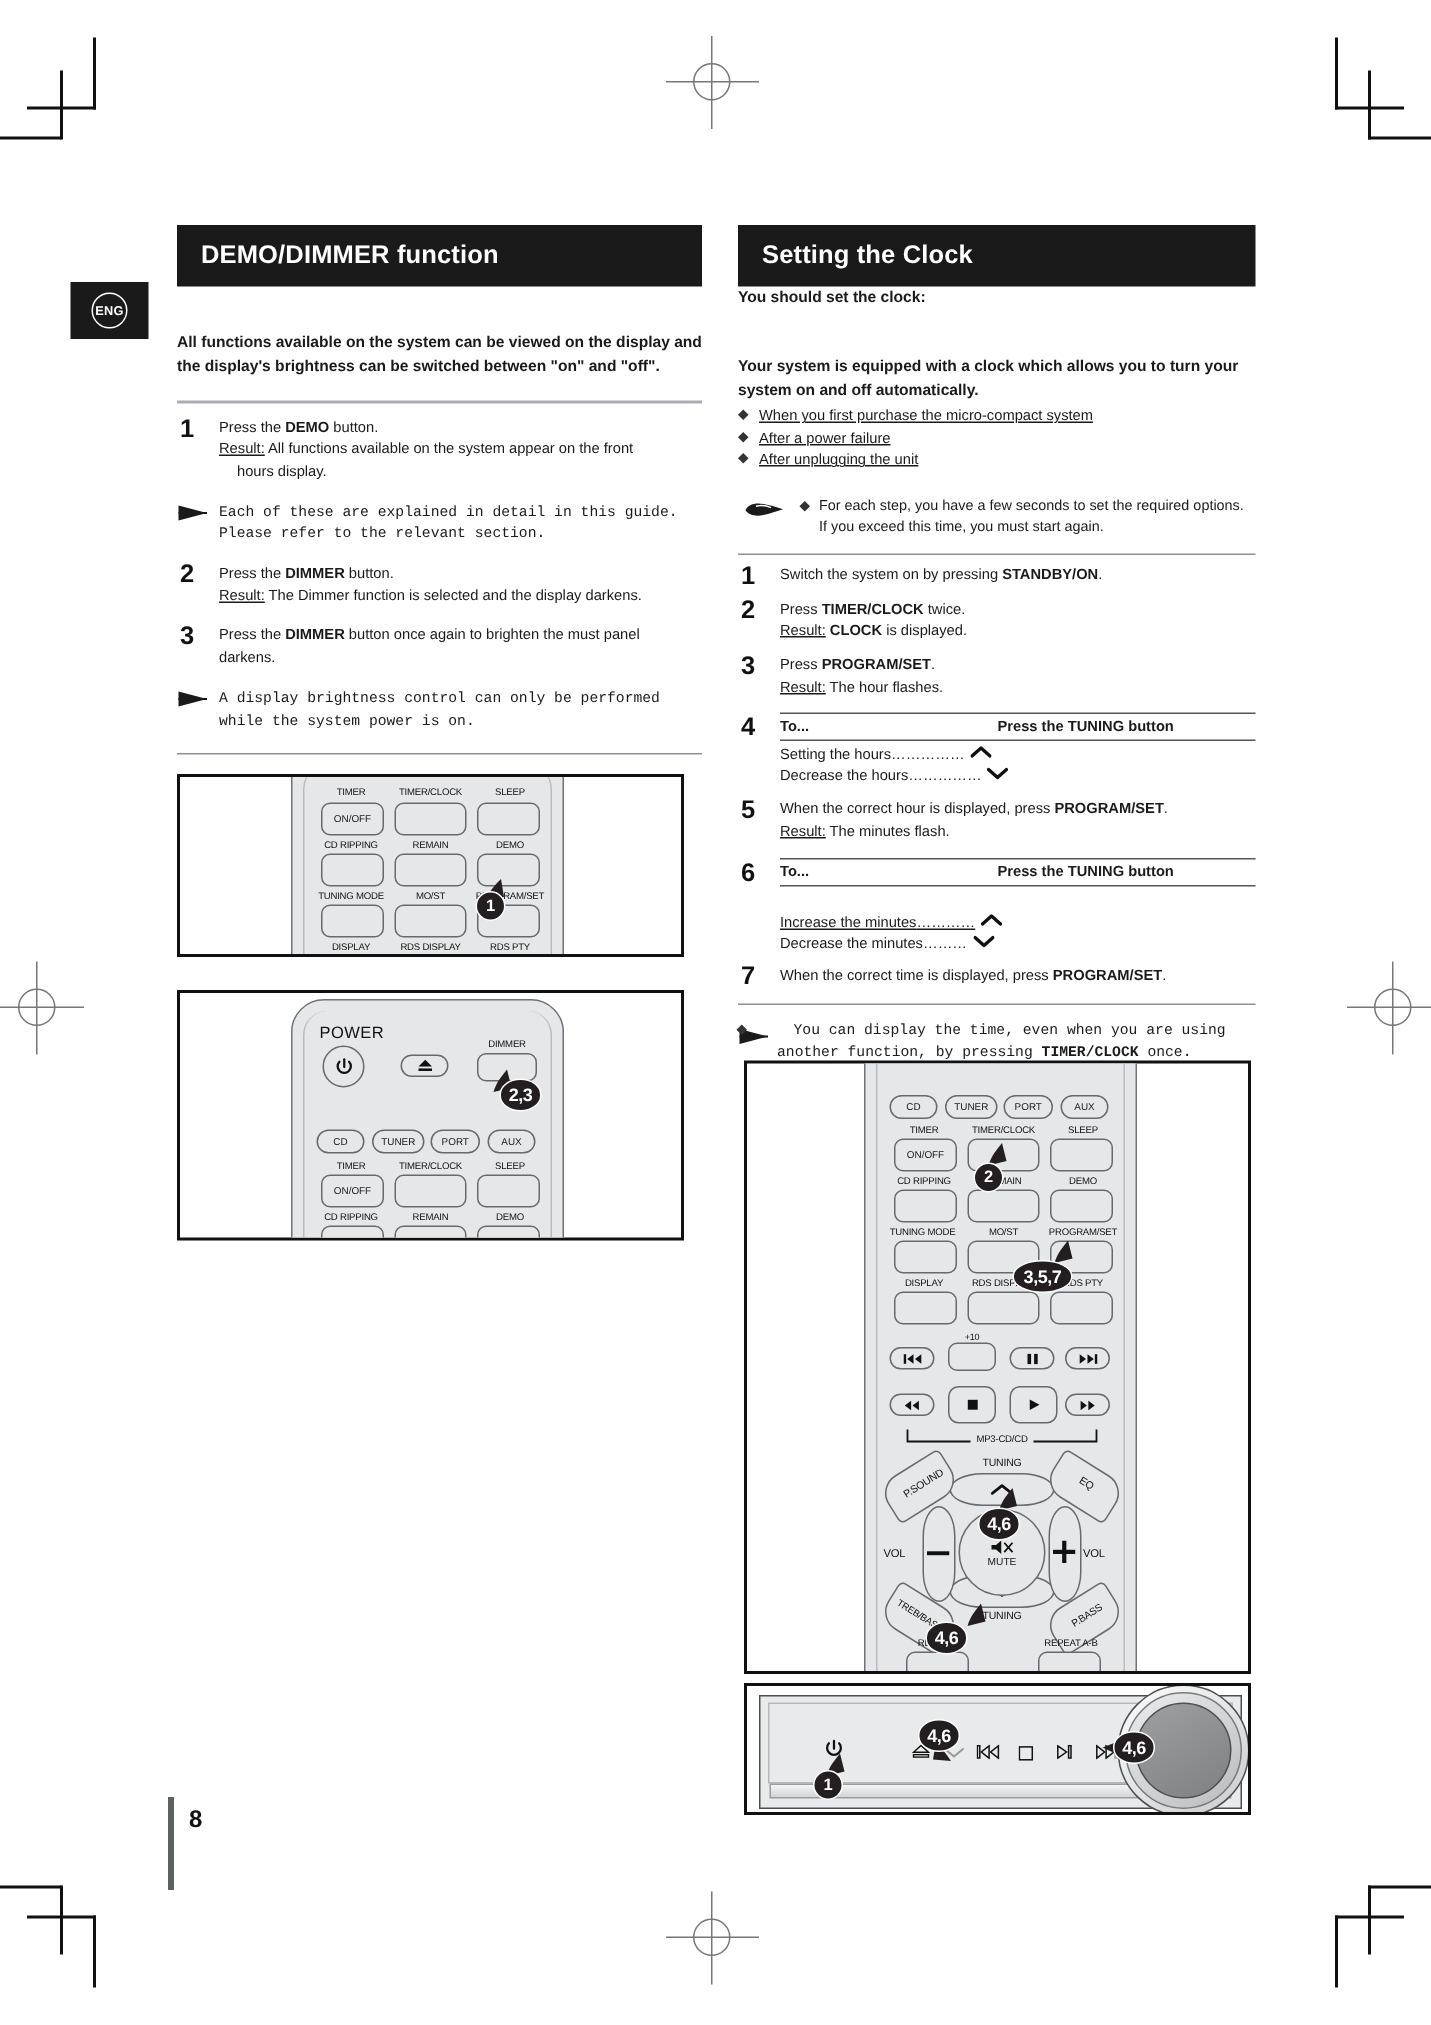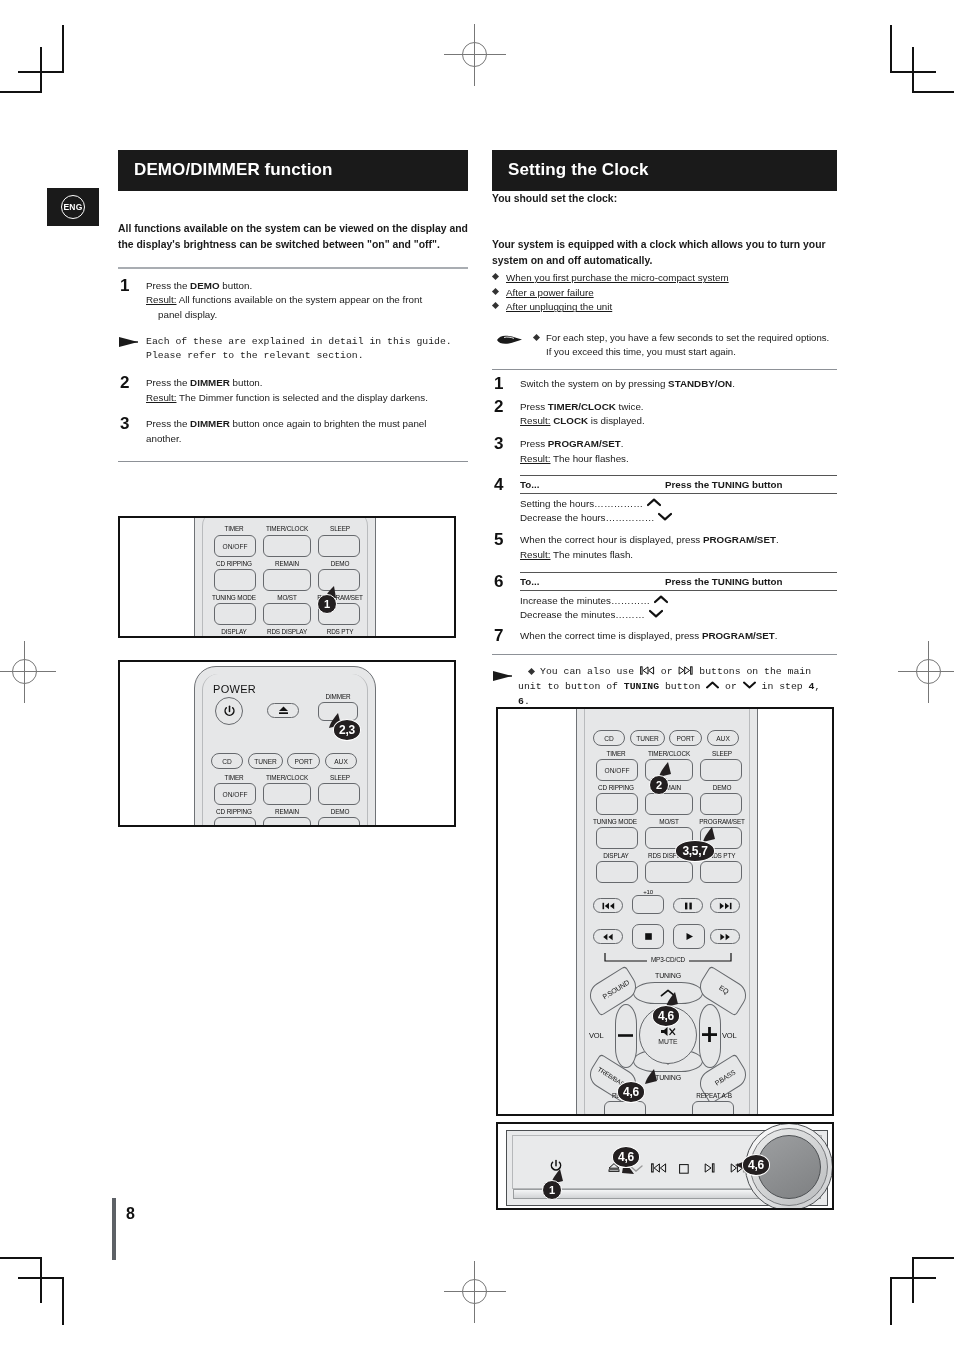--- a/index.html
+++ b/index.html
@@ -224,21 +224,21 @@
     <div class="section-head">DEMO/DIMMER function</div>
 
     <div class="intro">All functions available on the system can be viewed on the display and the display's  brightness can be switched between "on" and "off".</div>
 
     <div class="rule"></div>
 
     <div class="step">
       <div class="num">1</div>
       <div class="line"><span>Press the </span><b>DEMO</b><span> button.</span></div>
       <div class="line"><u>Result:</u><span> All functions available on the system appear on the front</span></div>
-      <div class="line indent"><span>panel display.</span></div>
+      <div class="line indent"><span>hours display.</span></div>
     </div>
 
     <div class="note">
       <span class="arrow">
         <svg width="22" height="16" viewBox="0 0 22 16">
             <path d="M1 2 L20 7 L1 12 Z" fill="#1a1a1a"></path>
             <path d="M1 7 L20 7" stroke="#1a1a1a" stroke-width="1.4"></path>
           </svg>
       </span>
       <div class="txt">Each of these are explained in detail in this guide. Please refer to the relevant section.</div>
@@ -246,23 +246,32 @@
 
     <div class="step">
       <div class="num">2</div>
       <div class="line"><span>Press the </span><b>DIMMER</b><span> button.</span></div>
       <div class="line"><u>Result:</u><span> The Dimmer function is selected and the display darkens.</span></div>
     </div>
 
     <div class="step">
       <div class="num">3</div>
       <div class="line"><span>Press the </span><b>DIMMER</b><span> button once again to brighten the must panel</span></div>
-      <div class="line"><span>another.</span></div>
-    </div>
-
+      <div class="line"><span>darkens.</span></div>
+    </div>
+
+    <div class="note">
+      <span class="arrow">
+        <svg width="22" height="16" viewBox="0 0 22 16">
+            <path d="M1 2 L20 7 L1 12 Z" fill="#1a1a1a"></path>
+            <path d="M1 7 L20 7" stroke="#1a1a1a" stroke-width="1.4"></path>
+          </svg>
+      </span>
+      <div class="txt">A display brightness control can only be performed while the system power is on.</div>
+    </div>
 
     <div class="rule thin"></div>
   </div>
 
   <div class="figframe" style="left:118px;top:516px;width:338px;height:122px;">
     <div class="remote" style="left:74px;top:-16px;width:182px;height:162px;border-radius:10px;">
       <div class="inner-edge"></div>
 
       <div class="blab" style="left:16px;top:22px;width:46px;">TIMER</div>
       <div class="blab" style="left:64px;top:22px;width:56px;">TIMER/CLOCK</div>
@@ -417,21 +426,21 @@
       <div class="line"><u>Result:</u><span> The minutes flash.</span></div>
     </div>
 
     <div class="step" style="margin-bottom:8px;">
       <div class="num" style="top:0px;">6</div>
       <div class="totable">
         <div class="thead">
           <div class="c1">To...</div>
           <div>Press the TUNING button</div>
         </div>
-        <div class="row" style="margin-top:3px;">
+        <div class="row" style="margin-top:18px;text-decoration:underline;">
           <span class="lbl">Increase the minutes</span>
             <span>…………</span>
           <span class="chev"><svg width="14" height="9" viewBox="0 0 14 9">
                 <path d="M1 7 L7 1.6 L13 7" stroke="#111" stroke-width="2.2" fill="none" stroke-linecap="round" stroke-linejoin="round"></path>
               </svg></span>
         </div>
         <div class="row">
           <span class="lbl">Decrease the minutes</span>
             <span>………</span>
           <span class="chev"><svg width="14" height="9" viewBox="0 0 14 9">
@@ -448,20 +457,26 @@
 
     <div class="rule thin" style="margin:10px 0 8px 0;"></div>
 
     <div class="note" style="padding-left:26px;">
       <span class="arrow" style="top:4px;">
         <svg width="22" height="16" viewBox="0 0 22 16">
             <path d="M1 2 L20 7 L1 12 Z" fill="#1a1a1a"></path>
             <path d="M1 7 L20 7" stroke="#1a1a1a" stroke-width="1.4"></path>
           </svg>
       </span>
+      <div class="txt">
+        <span class="dia" style="left:0px;top:4px;"></span>
+        <span style="padding-left:11px;display:inline;">
+          <span>You can display the time, even when you are using another function, by pressing </span><b>TIMER/CLOCK</b><span> once.</span>
+        </span>
+      </div>
       <div class="txt" style="position:relative;margin-top:1px;">
         <span class="dia" style="left:11px;top:4px;"></span>
         <span style="padding-left:22px;display:inline;">
           <span>You can also use </span><span><svg width="15" height="9" viewBox="0 0 15 9" style="vertical-align:-1px">
                 <rect x="0.6" y="0.8" width="1.5" height="7.4" fill="none" stroke="#111" stroke-width="1"></rect>
                 <path d="M8 0.9 L3.1 4.5 L8 8.1 Z" fill="none" stroke="#111" stroke-width="1"></path>
                 <path d="M13.6 0.9 L8.7 4.5 L13.6 8.1 Z" fill="none" stroke="#111" stroke-width="1"></path>
               </svg></span><span> or </span><span><svg width="15" height="9" viewBox="0 0 15 9" style="vertical-align:-1px">
                 <path d="M1.1 0.9 L6 4.5 L1.1 8.1 Z" fill="none" stroke="#111" stroke-width="1"></path>
                 <path d="M6.7 0.9 L11.6 4.5 L6.7 8.1 Z" fill="none" stroke="#111" stroke-width="1"></path>

